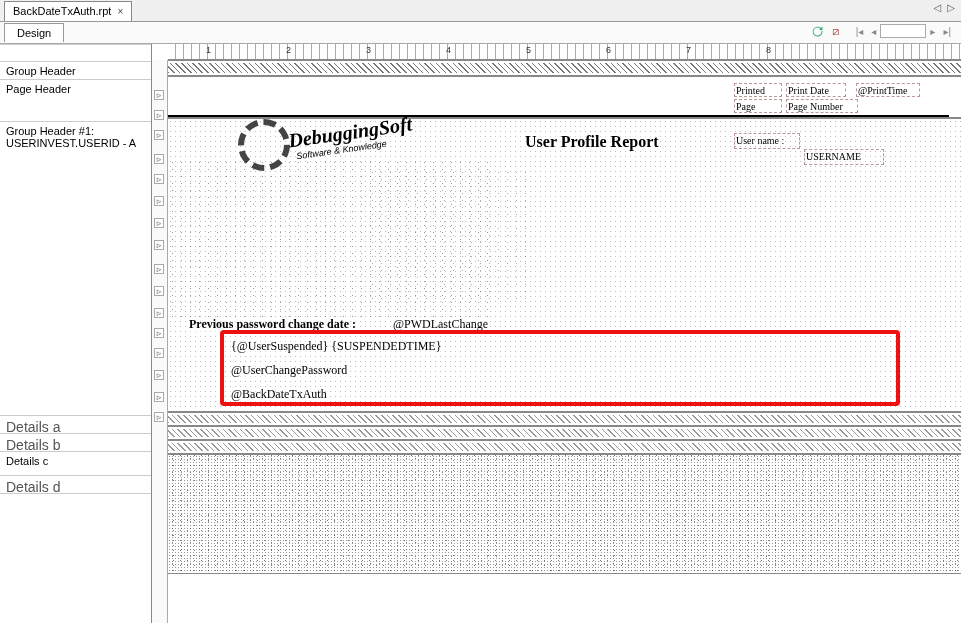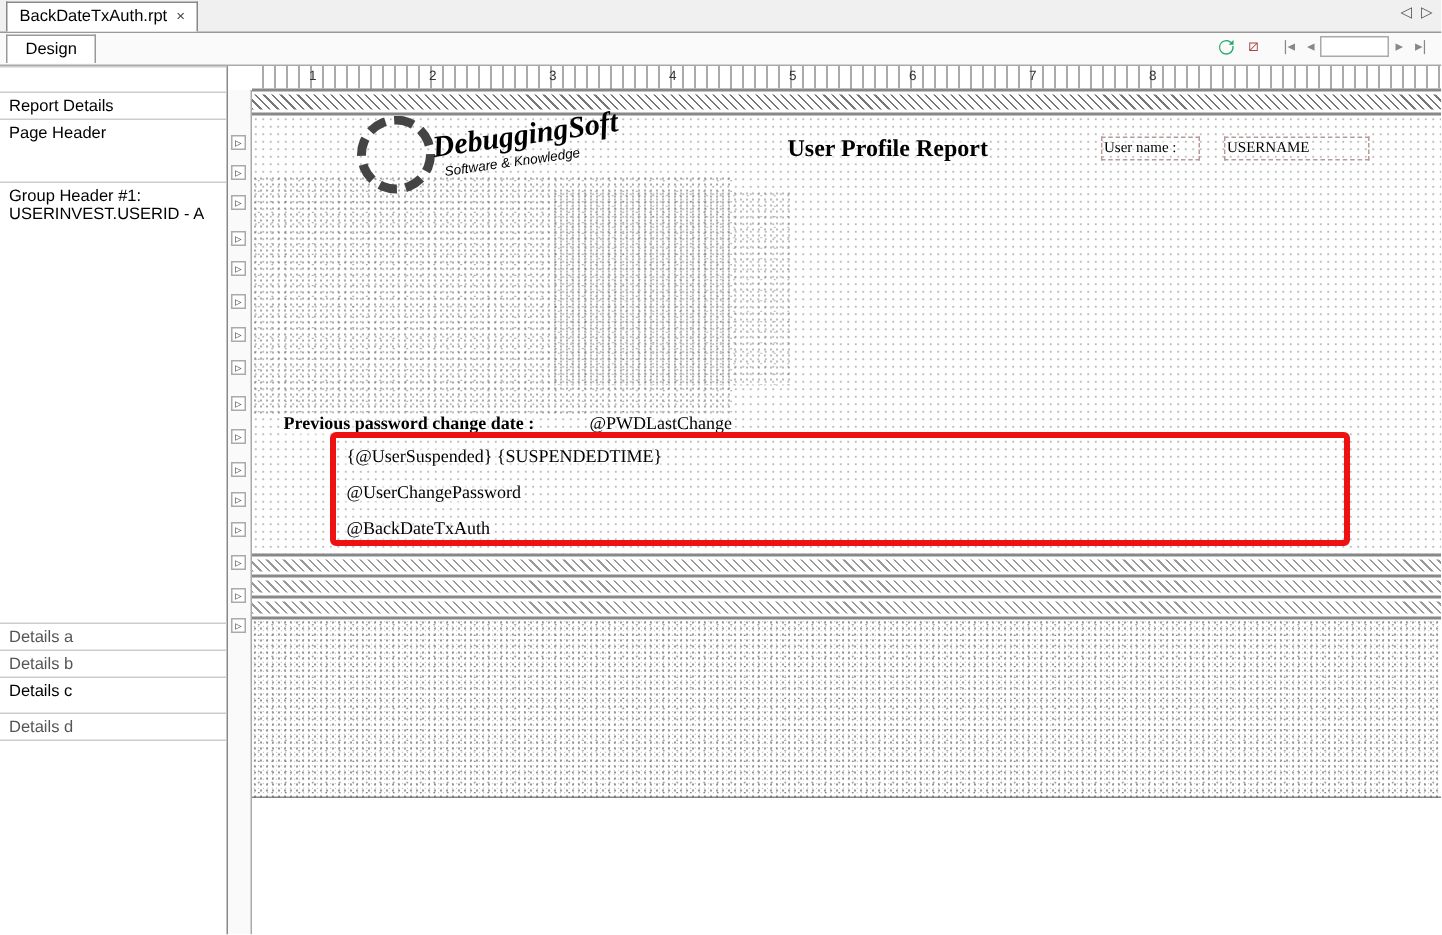--- a/index.html
+++ b/index.html
@@ -79,21 +79,21 @@
 .sec {
   border-bottom: 1px solid #ccc;
   padding: 3px 6px;
   font-size: 11px;
   min-height: 18px;
 }
 .sec.h0{height:18px;border-top:1px solid #ccc;}
 .sec.h-rh{height:16px;}
 .sec.h-ph{height:42px;}
 .sec.h-gh{height:294px;}
-.sec.h-da{height:14px; font-size:11px; color:#555; overflow:hidden;}
+.sec.h-da{height:14px; font-size:14px; color:#555; overflow:hidden;}
 .sec.h-dc{height:24px;}
 .sec.h-rf{height:110px;}
 .canvas-wrap{
   flex:1;
   position:relative;
   overflow:hidden;
   background:#fff;
 }
 .ruler-h{
   height:16px;
@@ -238,21 +238,21 @@
       <span>▸</span>
       <span>▸|</span>
     </div>
   </div>
 </div>
 
 <div class="work">
 
   <div class="sidebar">
     <div class="sec h0"></div>
-    <div class="sec h-rh">Report Details</div>
+    <div class="sec h-rh">Group Header</div>
     <div class="sec h-ph">Page Header</div>
     <div class="sec h-gh" style="white-space:pre-line;">Group Header #1:
 USERINVEST.USERID - A</div>
     <div class="sec h-da">Details a</div>
     <div class="sec h-da">Details b</div>
     <div class="sec h-dc">Details c</div>
     <div class="sec h-da">Details d</div>
   </div>
 
   <div class="canvas-wrap">
@@ -284,33 +284,41 @@
       <span class="expand-mark" style="top:288px">▹</span>
       <span class="expand-mark" style="top:310px">▹</span>
       <span class="expand-mark" style="top:332px">▹</span>
       <span class="expand-mark" style="top:352px">▹</span>
     </div>
 
     <div class="canvas">
 
       <div class="band band-rh"></div>
 
+      <div class="band band-ph">
+        <div class="topline" style="top:38px"></div>
+        <div class="dashbox" style="left:566px; top:6px; width:48px; height:14px;"><span class="fld small" style="position:static">Printed</span></div>
+        <div class="dashbox" style="left:618px; top:6px; width:60px; height:14px;"><span class="fld small" style="position:static">Print Date</span></div>
+        <div class="dashbox" style="left:688px; top:6px; width:64px; height:14px;"><span class="fld small" style="position:static">@PrintTime</span></div>
+        <div class="dashbox" style="left:566px; top:22px; width:48px; height:14px;"><span class="fld small" style="position:static">Page</span></div>
+        <div class="dashbox" style="left:618px; top:22px; width:72px; height:14px;"><span class="fld small" style="position:static">Page Number</span></div>
+      </div>
 
       <div class="band band-gh">
         <div class="noise" style="left:0; top:40px; width:320px; height:160px; opacity:.5;"></div>
         <div class="noise" style="left:200px; top:50px; width:160px; height:130px; opacity:.4;"></div>
 
         <div class="logo-gear"></div>
         <span class="logo-text">DebuggingSoft</span>
         <span class="logo-sub">Software &amp; Knowledge</span>
 
         <span class="fld bold" style="left:356px; top:14px;">User Profile Report</span>
 
         <div class="dashbox" style="left:566px; top:14px; width:66px; height:16px;"><span class="fld small" style="position:static">User name :</span></div>
-        <div class="dashbox" style="left:636px; top:14px; width:97px; height:16px;margin-left:12px;"><span class="fld small" style="position:static">USERNAME</span></div>
+        <div class="dashbox" style="left:636px; top:30px; width:80px; height:16px;"><span class="fld small" style="position:static">USERNAME</span></div>
 
         <span class="fld" style="left:20px; top:198px; font-weight:bold;">Previous password change date   :</span>
         <span class="fld" style="left:224px; top:198px;">@PWDLastChange</span>
 
         <div class="highlight-box"></div>
 
         <span class="fld" style="left:62px; top:220px;">{@UserSuspended} {SUSPENDEDTIME}</span>
         <span class="fld" style="left:62px; top:244px;">@UserChangePassword</span>
         <span class="fld" style="left:62px; top:268px;">@BackDateTxAuth</span>
       </div>

